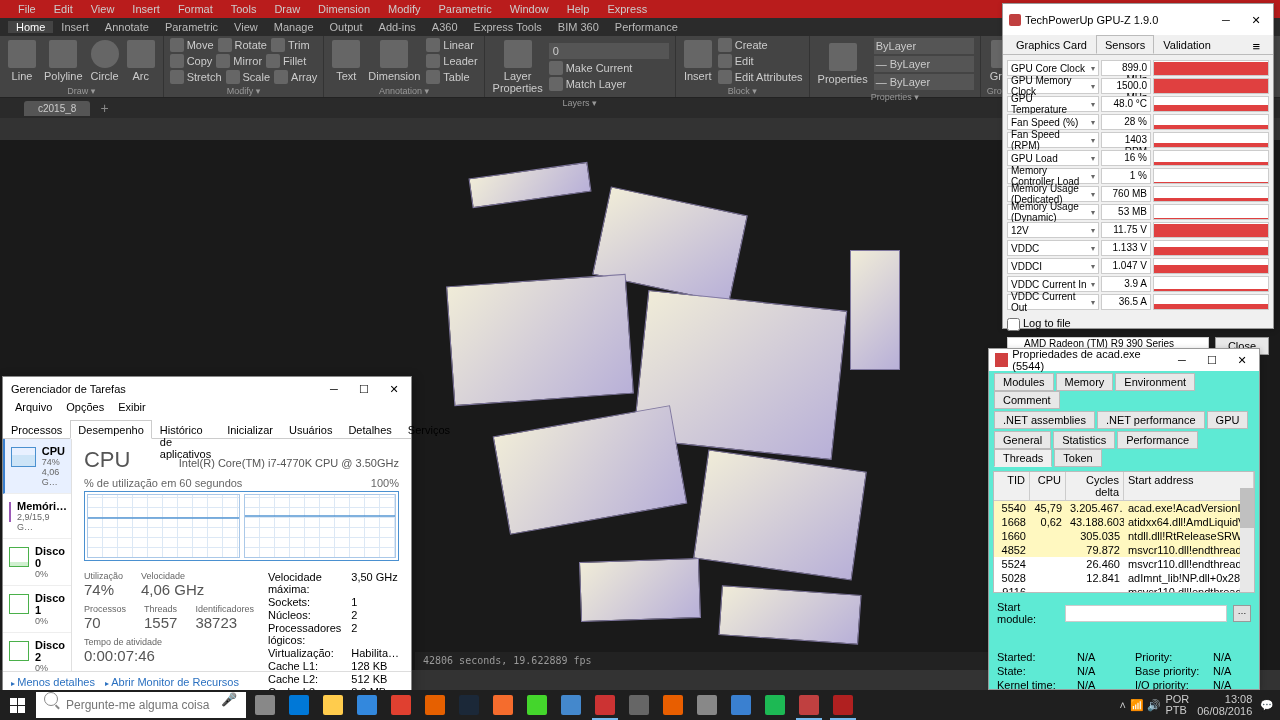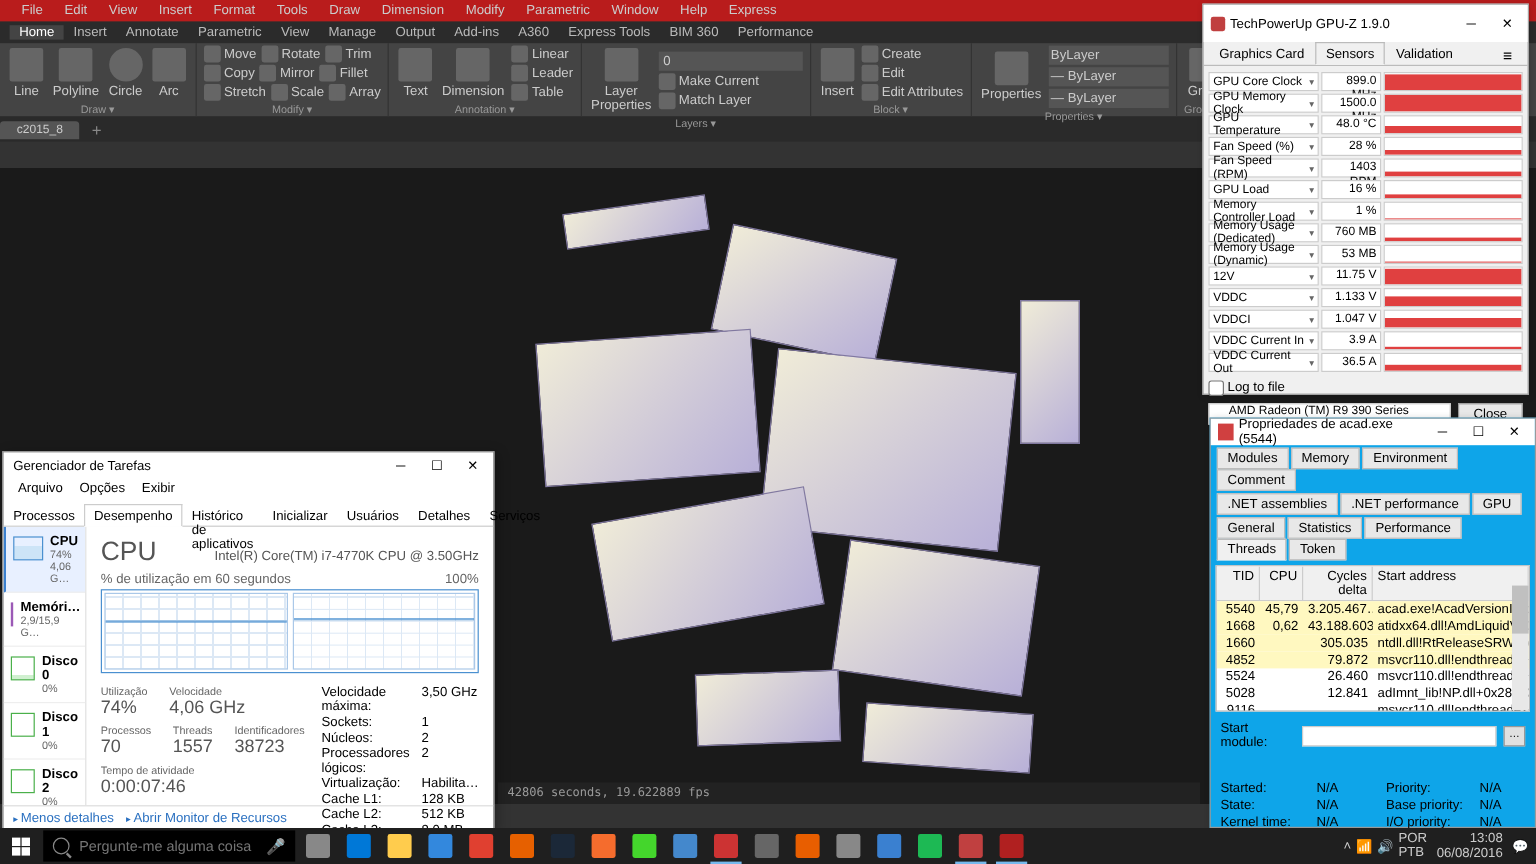--- a/index.html
+++ b/index.html
@@ -19,21 +19,21 @@
 .acad-ribbon-tabs .active { background:#444; color:#fff; }
 .acad-ribbon { height:62px; background:#444; display:flex; color:#ccc; font-size:10px; border-bottom:1px solid #222; }
 .ribbon-panel { border-right:1px solid #333; padding:2px 6px; display:flex; flex-direction:column; justify-content:space-between; }
 .ribbon-row { display:flex; gap:4px; align-items:center; }
 .ribbon-btn { display:flex; flex-direction:column; align-items:center; gap:2px; padding:2px; cursor:pointer; }
 .ribbon-icon { width:20px; height:20px; background:#666; border-radius:2px; }
 .ribbon-icon.big { width:28px; height:28px; }
 .ribbon-small { display:flex; align-items:center; gap:3px; cursor:pointer; }
 .ribbon-small .ribbon-icon { width:14px; height:14px; }
 .panel-title { text-align:center; font-size:9px; color:#999; padding-top:2px; }
-.acad-filetab { height:20px; background:#2a2a2a; display:flex; align-items:center; padding:0 0; }
+.acad-filetab { height:20px; background:#2a2a2a; display:flex; align-items:center; padding:0 24px; }
 .filetab { background:#555; color:#ccc; padding:2px 14px; font-size:10px; border-radius:3px 3px 0 0; margin-right:4px; }
 .filetab-plus { color:#888; padding:0 6px; font-size:14px; cursor:pointer; }
 .acad-canvas { position:absolute; top:140px; left:0; width:1280px; height:530px; background:#1a1a1a; }
 .model-shape { position:absolute; background:linear-gradient(135deg,#f0ecd8,#b8b0d8); border:1px solid #8078a0; }
 .acad-status { position:absolute; bottom:50px; left:415px; height:18px; background:#222; color:#999; font-size:10px; padding:3px 8px; font-family:monospace; width:585px; }
 
 
 .taskmgr { position:absolute; top:376px; left:2px; width:410px; height:316px; background:#fff; border:1px solid #888; box-shadow:2px 2px 10px rgba(0,0,0,0.3); }
 .tm-title { height:24px; display:flex; align-items:center; justify-content:space-between; padding:0 2px 0 8px; font-size:12px; }
 .tm-winbtns { display:flex; }
@@ -85,21 +85,21 @@
 .gpuz-val { width:50px; font-size:10px; text-align:right; background:#fff; border:1px solid #ccc; padding:1px 3px; height:16px; line-height:12px; }
 .gpuz-graph { flex:1; height:16px; background:#fff; border:1px solid #ccc; position:relative; overflow:hidden; }
 .gpuz-graph-fill { position:absolute; bottom:0; left:0; right:0; background:#e04040; }
 .gpuz-log { font-size:10px; padding:2px 4px; }
 .gpuz-log input { margin-right:3px; vertical-align:middle; }
 .gpuz-footer { display:flex; justify-content:space-between; padding:4px; align-items:center; }
 .gpuz-select { flex:1; height:18px; font-size:10px; border:1px solid #ccc; background:#fff; padding:0 16px; margin-right:6px; }
 .gpuz-close { padding:2px 12px; font-size:11px; border:1px solid #999; background:#e8e8e8; cursor:pointer; }
 
 
-.pe { position:absolute; top:348px; right:0; width:272px; height:342px; background:#0ea5e9; border:1px solid #999; box-shadow:1px 1px 6px rgba(0,0,0,0.2); }
+.pe { position:absolute; top:348px; right:20px; width:272px; height:342px; background:#5eead4; border:1px solid #999; box-shadow:1px 1px 6px rgba(0,0,0,0.2); }
 .pe-title { height:22px; display:flex; align-items:center; justify-content:space-between; padding:0 2px 0 6px; font-size:11px; background:#fff; }
 .pe-title-left { display:flex; align-items:center; gap:4px; }
 .pe-icon { width:14px; height:14px; background:#d04040; }
 .pe-tabs { display:flex; flex-wrap:wrap; padding:2px 4px 0; font-size:10px; }
 .pe-tabs span { padding:2px 8px; border:1px solid #bbb; cursor:pointer; margin:0 1px; background:#e8e8e8; }
 .pe-tabs .active { background:#f0f0f0; border-bottom-color:#f0f0f0; position:relative; }
 .pe-table-wrap { margin:4px; border:1px solid #bbb; height:122px; background:#fff; overflow:hidden; position:relative; }
 .pe-th { display:flex; background:#f0f0f0; border-bottom:1px solid #ccc; }
 .pe-th span { padding:2px 4px; border-right:1px solid #ccc; }
 .pe-tr { display:flex; }
@@ -116,21 +116,21 @@
 .pe-form-lbl { width:62px; }
 .pe-input { flex:1; height:17px; border:1px solid #ccc; background:#fff; }
 .pe-btn-sm { width:18px; height:17px; background:#e0e0e0; border:1px solid #999; text-align:center; font-size:9px; cursor:pointer; }
 .pe-grid { display:grid; grid-template-columns:72px 50px 70px 40px; gap:2px 8px; font-size:10px; padding:2px 8px; }
 
 
 .winbar { position:absolute; bottom:0; left:0; width:1280px; height:30px; background:#1f1f1f; display:flex; align-items:center; color:#fff; }
 .win-start { width:34px; height:30px; display:flex; align-items:center; justify-content:center; font-size:14px; cursor:pointer; }
 .winlogo { width:15px; height:15px; display:grid; grid-template:1fr 1fr/1fr 1fr; gap:1px; }
 .winlogo span { background:#fff; }
-.win-search { flex:0 0 210px; height:26px; background:#000000; display:flex; align-items:center; padding:0 8px; margin:0 2px; }
+.win-search { flex:0 0 210px; height:26px; background:#ffffff; display:flex; padding:0 8px; margin:0 2px; }
 .win-search-icon { width:14px; height:14px; border:1.5px solid #888; border-radius:50%; position:relative; margin-right:8px; }
 .win-search-icon::after { content:""; position:absolute; width:5px; height:1.5px; background:#888; transform:rotate(45deg); bottom:-2px; right:-3px; }
 .win-search input { background:transparent; border:none; color:#888; font-size:12px; outline:none; flex:1; }
 .win-mic { color:#888; font-size:13px; }
 .win-apps { display:flex; height:30px; }
 .win-app { width:34px; height:30px; display:flex; align-items:center; justify-content:center; cursor:pointer; position:relative; }
 .win-app.active::after { content:""; position:absolute; bottom:0; left:4px; right:4px; height:2px; background:#76b9ed; }
 .app-icon { width:20px; height:20px; border-radius:2px; }
 .win-tray { margin-left:auto; display:flex; align-items:center; gap:4px; padding:0 6px; font-size:10px; color:#ccc; }
 .tray-clock { text-align:right; line-height:1.1; font-size:10px; padding:0 4px; }

